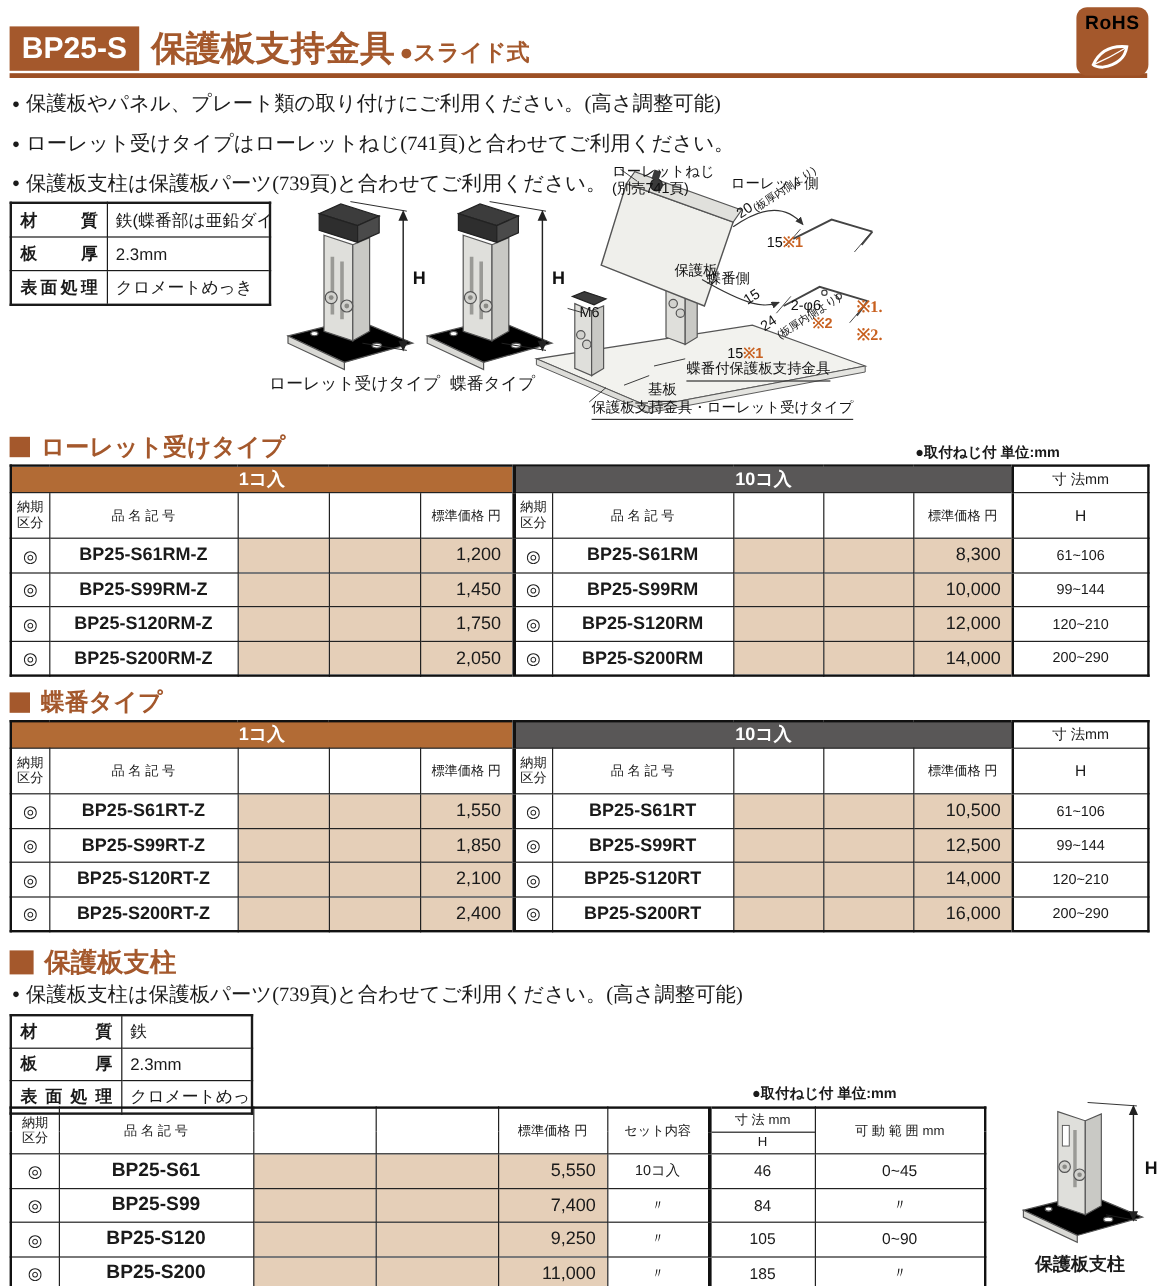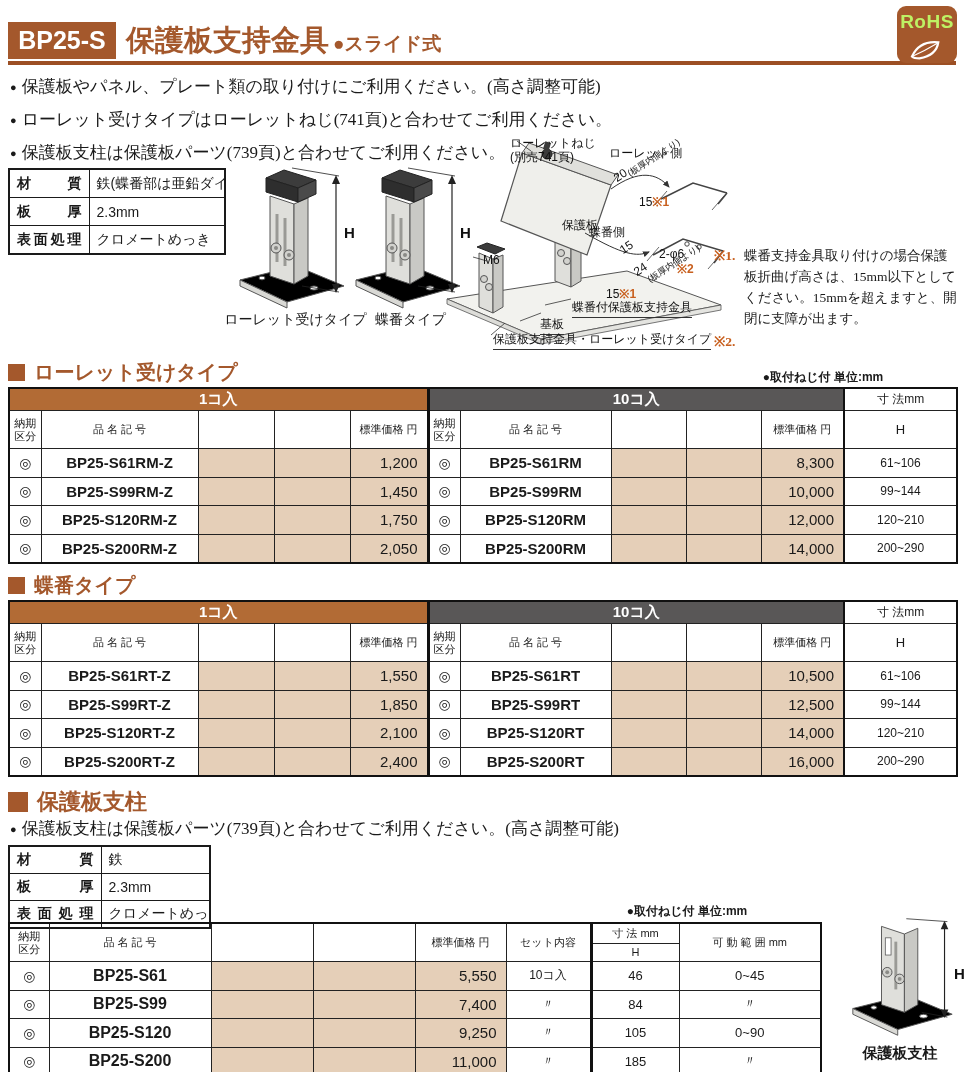--- a/index.html
+++ b/index.html
@@ -6,21 +6,21 @@
   .page{position:relative;width:964px;height:1072px;background:#fff;overflow:hidden;
         font-family:"Liberation Sans",sans-serif;color:#1a1a1a;}
   
   .model-box{position:absolute;left:8px;top:22px;width:108px;height:37px;background:#a4582c;
              color:#fff;font-size:25px;font-weight:bold;display:flex;align-items:center;justify-content:center;}
   .page-title{position:absolute;left:126px;top:21px;color:#a4582c;font-size:29px;font-weight:bold;white-space:nowrap;}
   .page-subtitle{font-size:19px;font-weight:bold;margin-left:4px;}
   .title-rule{position:absolute;left:8px;top:61px;width:948px;height:4px;background:#9c4f24;}
   .rohs{position:absolute;left:897px;top:6px;width:60px;height:57px;background:#a4582c;border-radius:9px;
         display:flex;flex-direction:column;align-items:center;}
-  .rohs-text{color:#bef264;font-weight:bold;font-size:19px;margin-top:5px;letter-spacing:.5px;}
+  .rohs-text{color:#000000;font-weight:bold;font-size:16px;margin-top:5px;letter-spacing:.5px;}
   
   .bullets{position:absolute;left:10px;top:76px;width:640px;font-family:"Liberation Serif",serif;font-size:17px;}
   .bullet{display:flex;margin-bottom:11px;line-height:1.3;}
   .bullet .bdot{font-size:11px;margin-right:5px;margin-top:4px;}
   
   .mat-table{position:absolute;border-collapse:collapse;table-layout:fixed;background:#fff;}
   .mat-table td{border:1px solid #1a1a1a;font-size:14px;padding:0 7px;white-space:nowrap;overflow:hidden;}
   .mat-table{border:2px solid #1a1a1a;}
   .mat-label{font-weight:bold;font-size:14px;text-align:justify;text-align-last:justify;}
   .mt-main{left:8px;top:168px;width:218px;}
@@ -243,21 +243,20 @@
     <span class="dlab rot small" style="left:220px;top:142px;">(板厚内側より)</span>
     <span class="dlab" style="left:181px;top:152px;"><span>15</span><span class="ref-orange">※1</span></span>
     <span class="dlab underl" style="left:147px;top:166px;">蝶番付保護板支持金具</span>
     <span class="dlab underl" style="left:115px;top:183px;">基板</span>
     <span class="dlab underl" style="left:68px;top:198px;">保護板支持金具・ローレット受けタイプ</span>
   </div>
 
   <div class="notes">
     <div class="note">
       <span class="note-marker">※1.</span>
-      <span class="note-text">蝶番支持金具取り付けの場合保護板折曲げ高さは、15mm以下としてください。15mmを超えますと、開閉に支障が出ます。</span>
     </div>
     <div class="note">
       <span class="note-marker">※2.</span>
     </div>
   </div>
 
   <div class="sec-head" style="top:359px;">
     <div class="sec-square"></div>
     <div class="sec-title">ローレット受けタイプ</div>
   </div>

